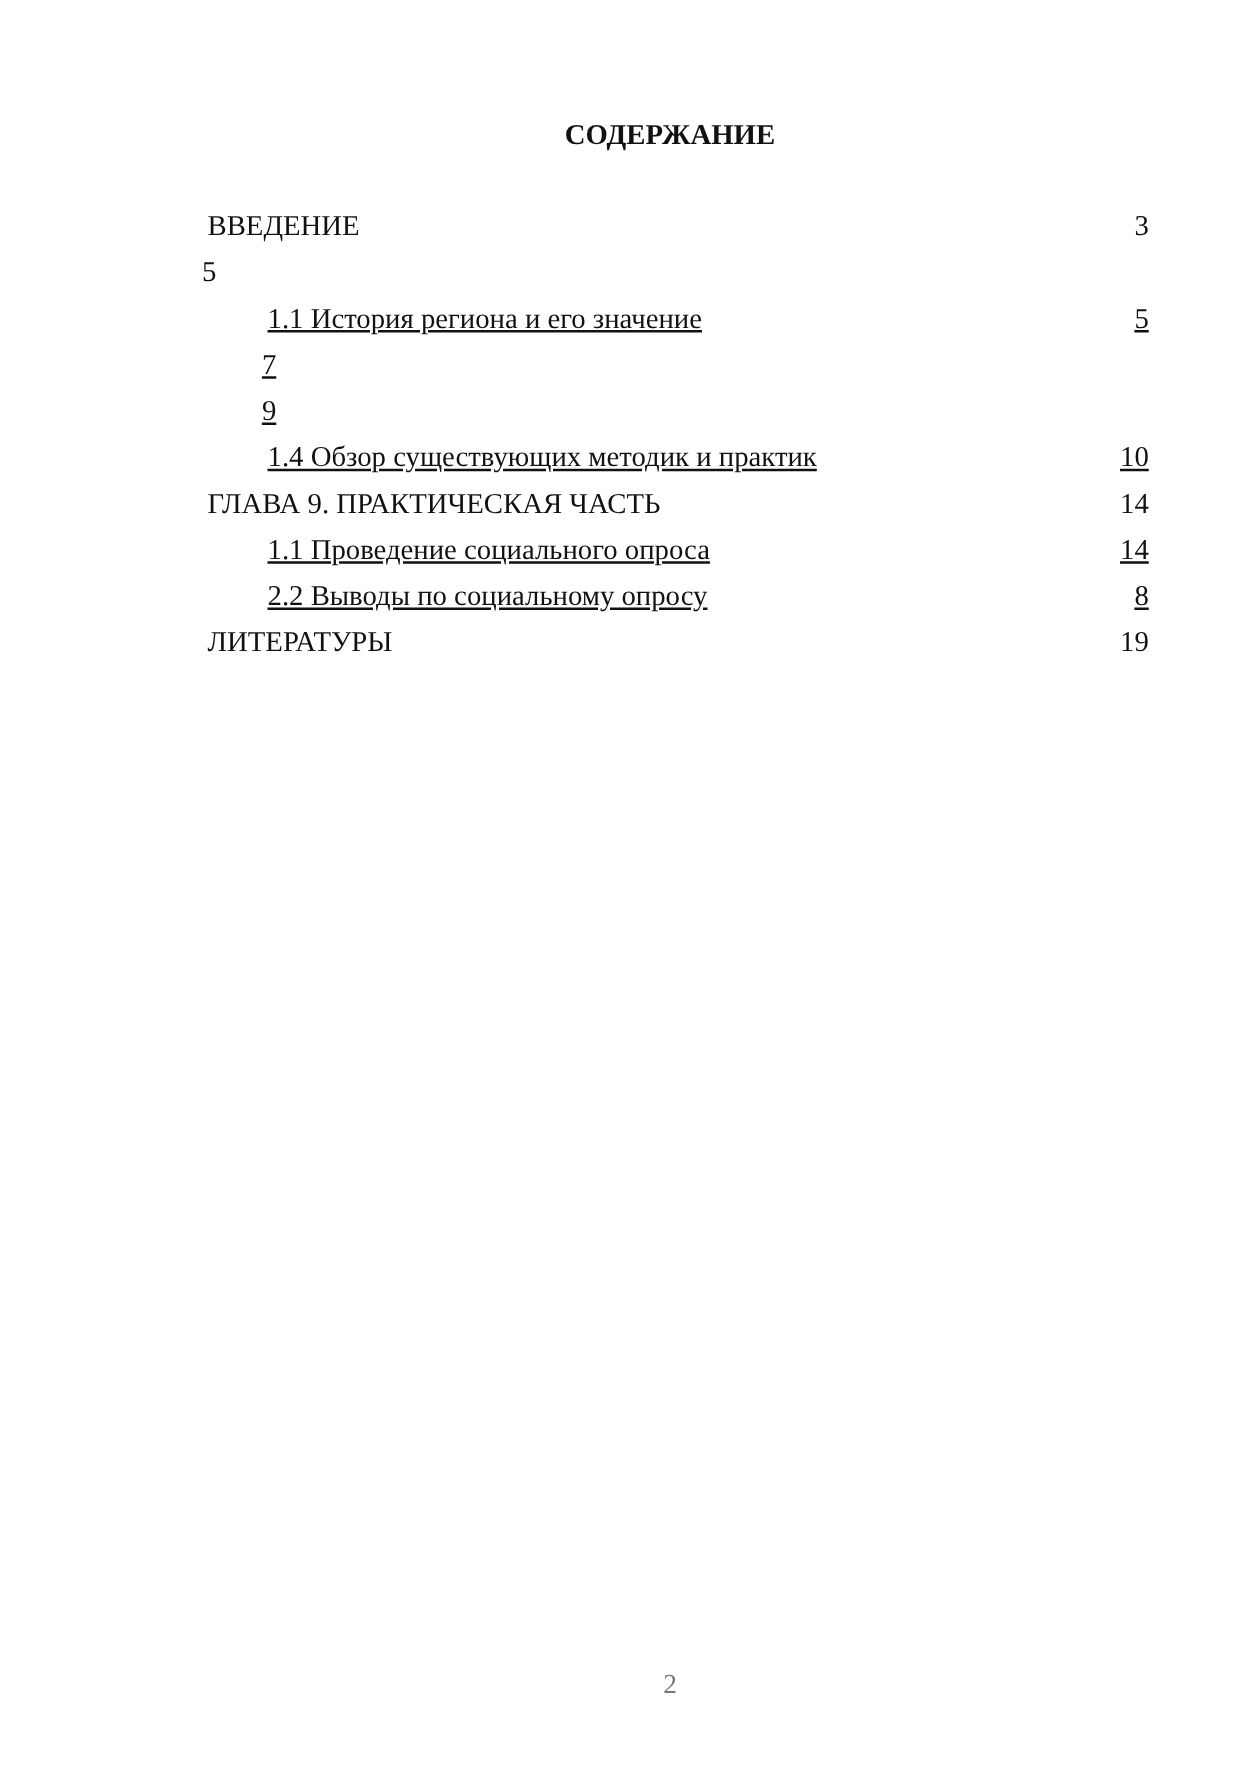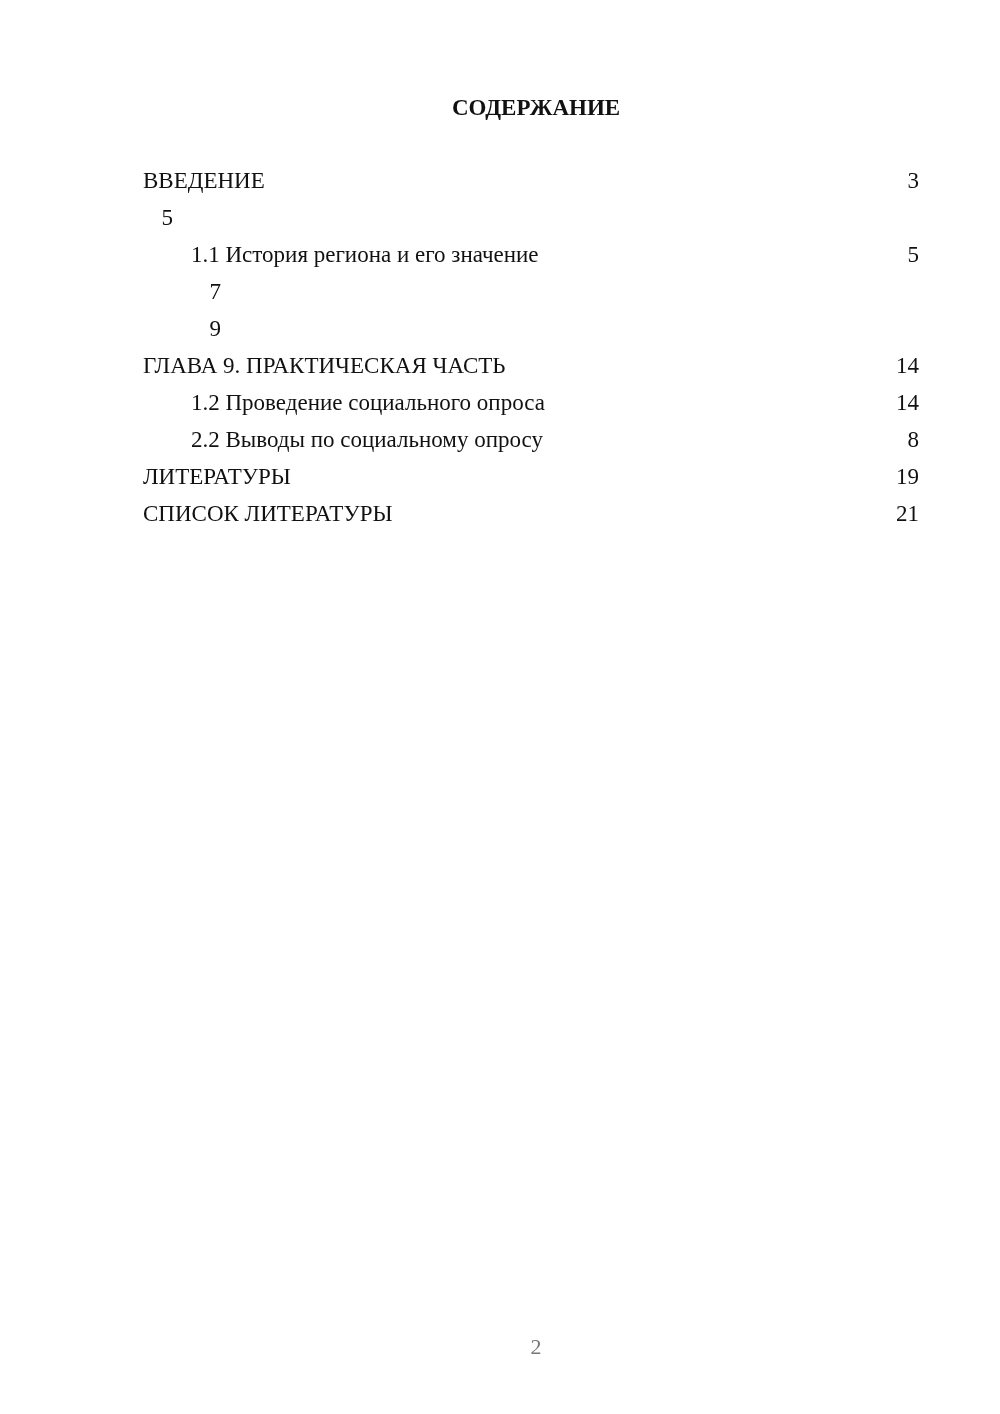--- a/index.html
+++ b/index.html
@@ -10,22 +10,22 @@
     }
     .title {
       position: absolute; top: 95px; left: 0; width: 1072px;
       text-align: center; font-weight: bold; font-size: 23px;
     }
     .toc { position: absolute; top: 168px; left: 143px; width: 776px; }
     .row {
       display: flex; align-items: flex-end; justify-content: space-between;
       font-size: 23px; line-height: 26px; margin-bottom: 11px;
     }
-    .row.sub { padding-left: 48px; }
-    .row .label { max-width: 540px; }
+    .row.sub { padding-left: 48px; text-decoration: underline; }
+    .row .label { max-width: 540px; margin-left: 23px; }
     .row .page { min-width: 30px; text-align: right; }
     .page-number {
       position: absolute; top: 1334px; left: 0; width: 1072px;
       text-align: center; font-size: 22px; color: #777777;
     }
   </style>
 </head>
 <body>
 
 <div class="title">СОДЕРЖАНИЕ</div>
@@ -41,35 +41,35 @@
   <div class="row sub">
     <span class="label">1.1 История региона и его значение</span>
     <span class="page">5</span>
   </div>
   <div class="row sub">
     <span class="page">7</span>
   </div>
   <div class="row sub">
     <span class="page">9</span>
   </div>
+  <div class="row sub">
+    <span class="label">1.4 Обзор существующих методик и практик</span>
+    <span class="page">10</span>
+  </div>
   <div class="row">
     <span class="label">ГЛАВА 9. ПРАКТИЧЕСКАЯ ЧАСТЬ</span>
     <span class="page">14</span>
   </div>
   <div class="row sub">
-    <span class="label">1.2 Проведение социального опроса</span>
+    <span class="label">1.1 Проведение социального опроса</span>
     <span class="page">14</span>
   </div>
   <div class="row sub">
     <span class="label">2.2 Выводы по социальному опросу</span>
     <span class="page">8</span>
   </div>
   <div class="row">
     <span class="label">ЛИТЕРАТУРЫ</span>
     <span class="page">19</span>
   </div>
-  <div class="row">
-    <span class="label">СПИСОК ЛИТЕРАТУРЫ</span>
-    <span class="page">21</span>
-  </div>
 </div>
 
 <div class="page-number">2</div>
 
 </body></html>

